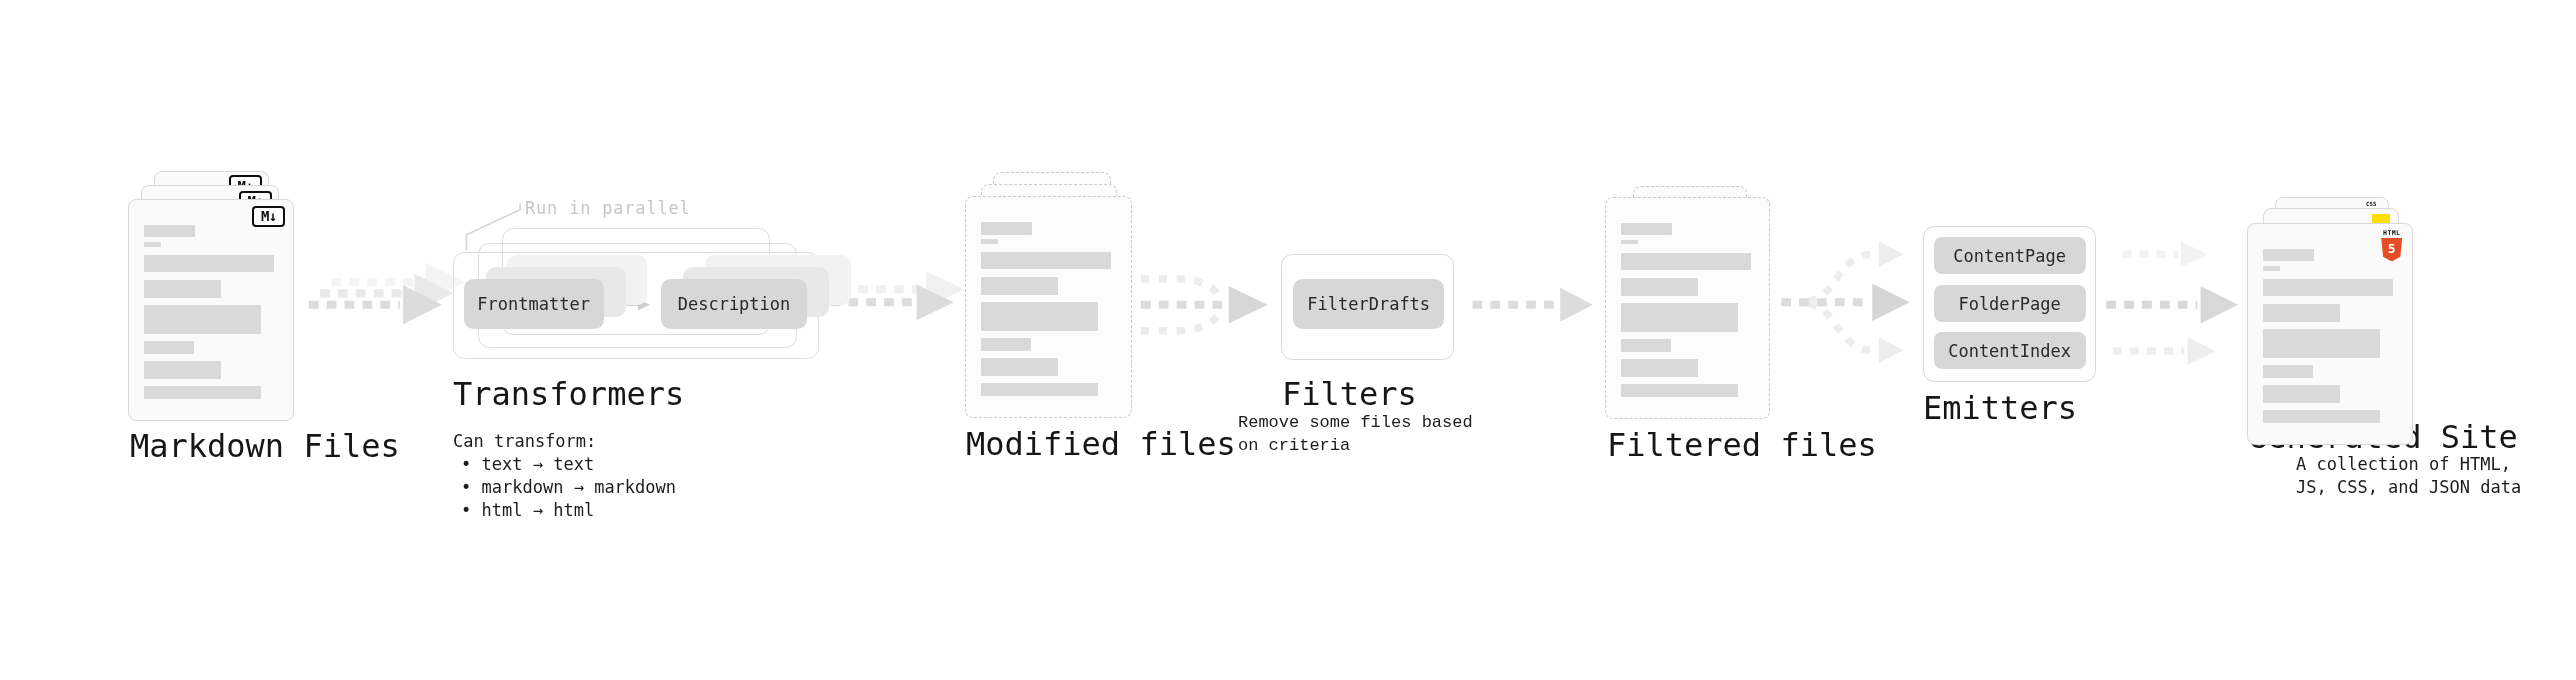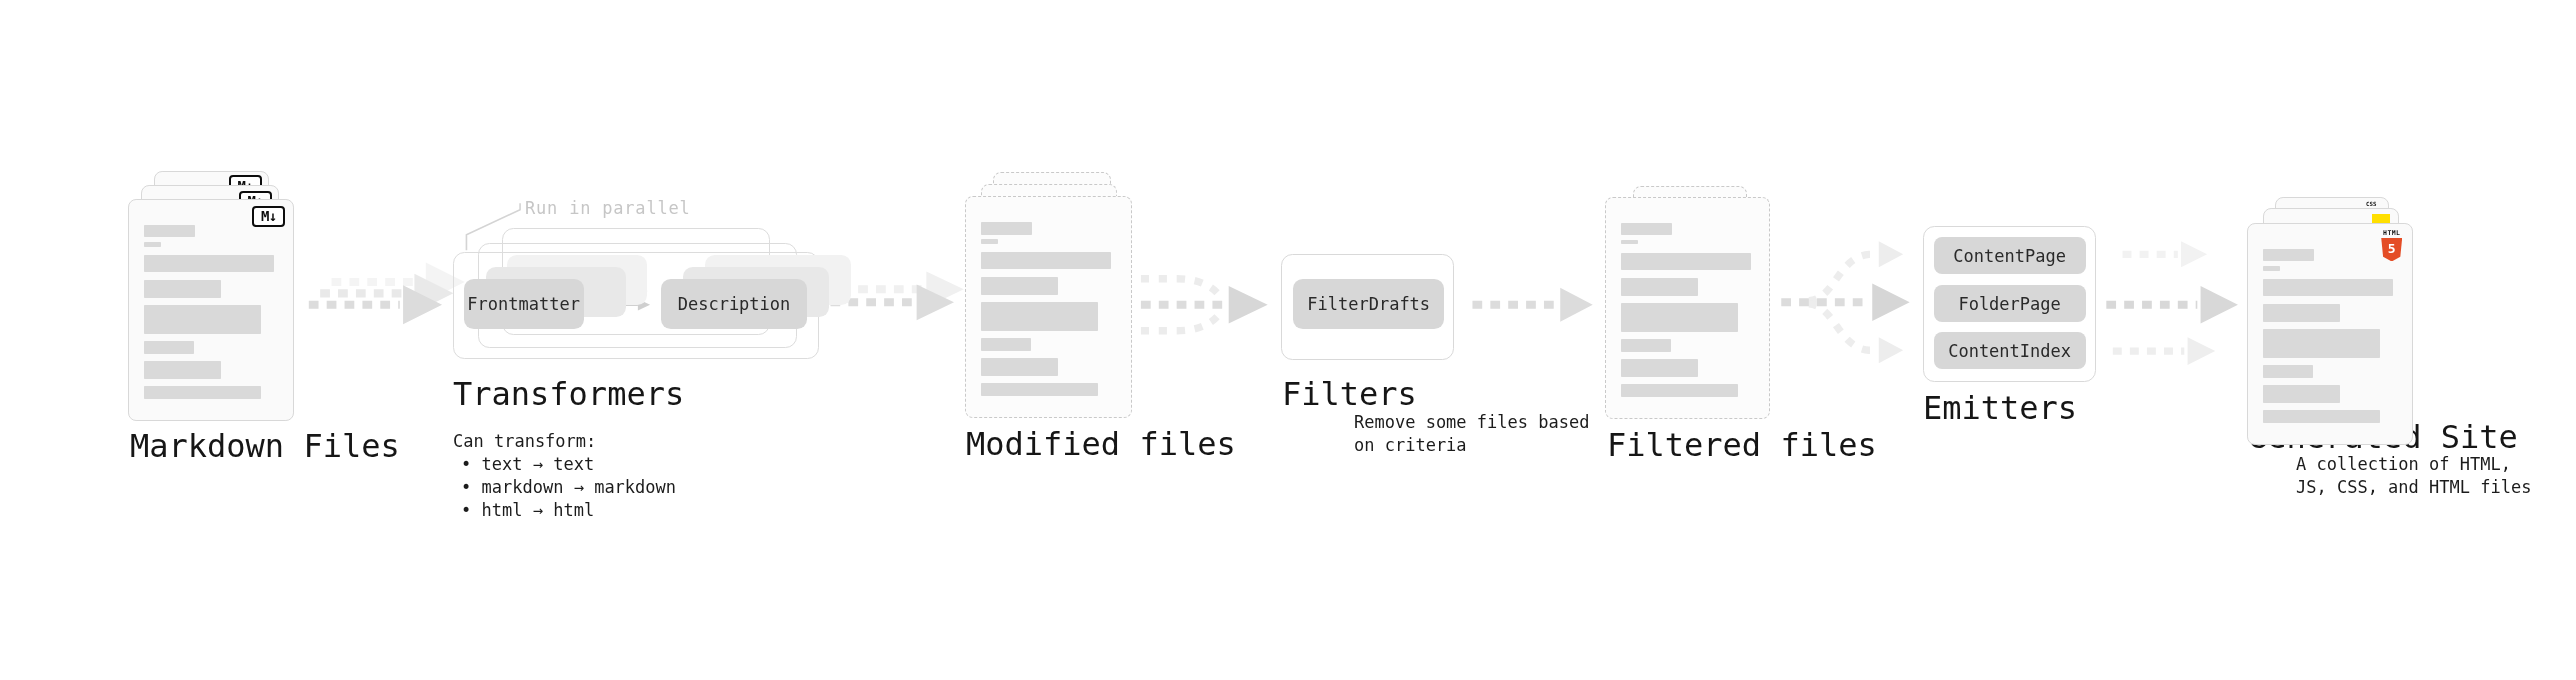--- a/index.html
+++ b/index.html
@@ -141,21 +141,21 @@
 
   <div class="annotation" style="left:525px;top:198px;">Run in parallel</div>
   <div class="stack" style="left:453px;top:228px;width:374px;height:138px;">
     <div class="obox" style="left:49px;top:0;width:268px;height:107px;"></div>
     <div class="obox" style="left:25px;top:14.6px;width:319px;height:105px;"></div>
     <div class="obox" style="left:0;top:24.4px;width:366px;height:107px;"></div>
     <div class="pill g2" style="left:54px;top:27px;width:140px;"></div>
     <div class="pill g1" style="left:32.5px;top:39px;width:140px;"></div>
     <div class="pill g2" style="left:252px;top:27px;width:146px;"></div>
     <div class="pill g1" style="left:230px;top:39px;width:146px;"></div>
-    <div class="pill" style="left:10.6px;top:51px;width:120px;">Frontmatter</div>
+    <div class="pill" style="left:10.6px;top:51px;width:140px;">Frontmatter</div>
     <div class="pill" style="left:208px;top:51px;width:146px;">Description</div>
   </div>
   <div class="title" style="left:453px;top:375px;">Transformers</div>
   <div class="desc" style="left:453px;top:430px;">
     <div>Can transform:</div>
     <div class="ind">• text → text</div>
     <div class="ind">• markdown → markdown</div>
     <div class="ind">• html → html</div>
   </div>
 
@@ -173,21 +173,21 @@
       <div class="bar b8"></div>
     </div>
   </div>
   <div class="title" style="left:966px;top:425px;">Modified files</div>
 
   <div class="stack" style="left:1281px;top:254px;width:173px;height:106px;">
     <div class="obox" style="left:0;top:0;width:173px;height:106px;border-color:#d9d9d9;"></div>
     <div class="pill" style="left:12.2px;top:25px;width:151px;text-align:right;">FilterDrafts</div>
   </div>
   <div class="title" style="left:1282px;top:375px;">Filters</div>
-  <div class="desc" style="left:1354px;top:411px;">
+  <div class="desc" style="left:1238px;top:411px;font-family:Liberation Mono, monospace;">
     <div>Remove some files based</div>
     <div>on criteria</div>
   </div>
 
   <div class="stack" style="left:1605px;top:186px;width:167px;height:232px;">
     <div class="doc dashed" style="left:28.4px;top:0;width:114px;z-index:1;"></div>
     <div class="doc dashed" style="left:0;top:10.6px;width:165px;z-index:2;">
       <div class="bar b1"></div>
       <div class="bar b2"></div>
       <div class="bar b3"></div>
@@ -229,17 +229,17 @@
       <div class="bar b4"></div>
       <div class="bar b5"></div>
       <div class="bar b6"></div>
       <div class="bar b7"></div>
       <div class="bar b8"></div>
     </div>
   </div>
   <div class="title" style="left:2248px;top:418px;">Generated Site</div>
   <div class="desc" style="left:2248px;top:453px;margin-left:48px;">
     <div>A collection of HTML,</div>
-    <div>JS, CSS, and HTML files</div>
+    <div>JS, CSS, and JSON data</div>
   </div>
 
 </div>
 
 
 </body></html>

